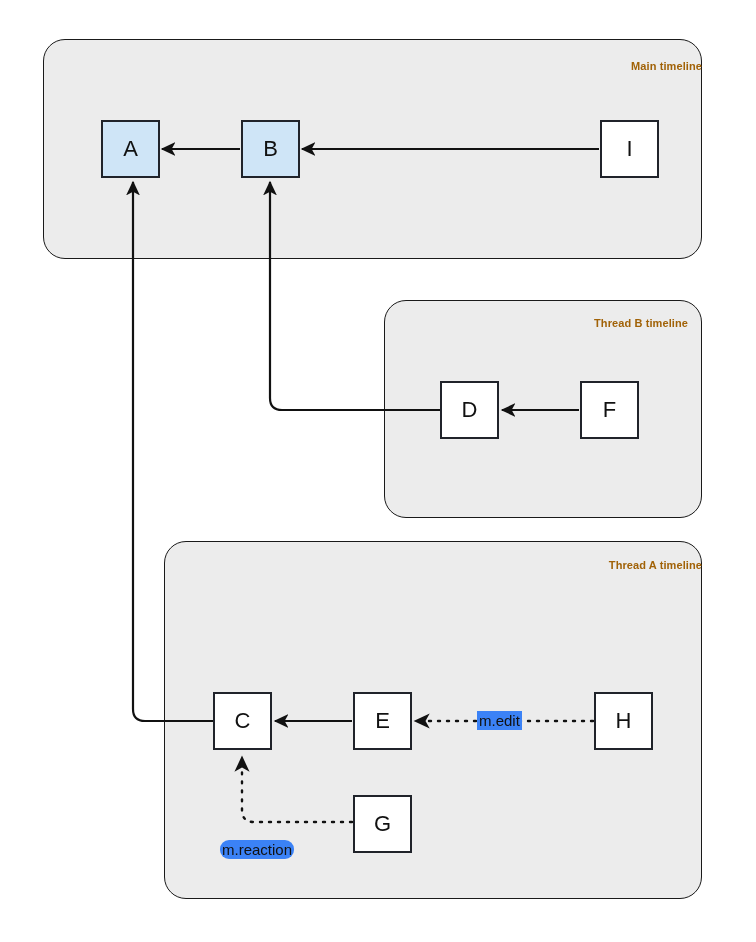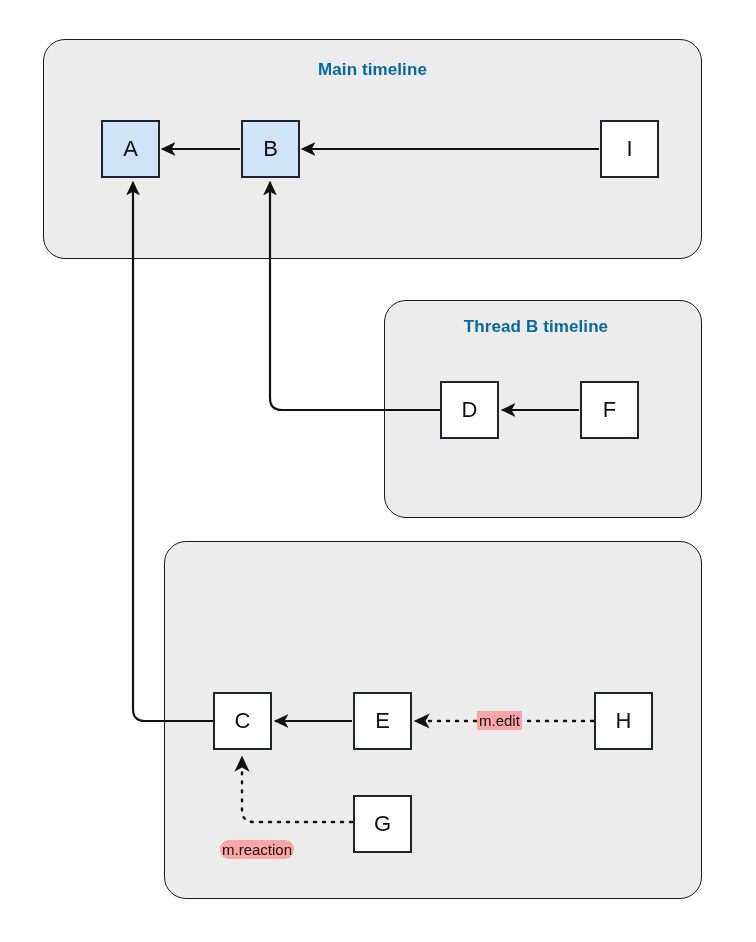--- a/index.html
+++ b/index.html
@@ -28,24 +28,24 @@
     position: absolute;
     background: #ececec;
     border: 1.6px solid #1a1a1a;
     border-radius: 22px;
     box-sizing: border-box;
   }
   .container-title {
     position: absolute;
     left: 0;
     right: 0;
-    text-align: center;
-    font-size: 17px;
+    text-align: right;
+    font-size: 11px;
     font-weight: bold;
-    color: #0369a1;
+    color: #a16207;
     letter-spacing: 0.1px;
   }
   .node {
     position: absolute;
     width: 59px;
     height: 58px;
     box-sizing: border-box;
     border: 2px solid #20232a;
     background: #ffffff;
     display: flex;
@@ -53,41 +53,42 @@
     justify-content: center;
     font-size: 22px;
     color: #111111;
     line-height: 1;
   }
   .node.blue {
     background: #cfe5f7;
   }
   .edge-label {
     position: absolute;
-    background: #fca5a5;
+    background: #3b82f6;
     font-size: 15px;
     color: #111111;
     padding: 1px 2px;
     white-space: nowrap;
     line-height: 1.15;
     text-align: center;
   }
 </style>
 </head>
 <body>
 
 <div id="canvas">
 
   <div class="container-box" style="left:43px; top:39px; width:659px; height:220px;"></div>
   <div class="container-title" style="left:43px; width:659px; top:60px;">Main timeline</div>
 
   <div class="container-box" style="left:384px; top:300px; width:318px; height:218px;"></div>
   <div class="container-title" style="left:384px; width:304px; top:317px;">Thread B timeline</div>
 
   <div class="container-box" style="left:164px; top:541px; width:538px; height:358px;"></div>
+  <div class="container-title" style="left:164px; width:538px; top:559px;">Thread A timeline</div>
 
   <svg id="edge-layer" viewBox="0 0 756 942" width="756" height="942" xmlns="http://www.w3.org/2000/svg">
     <defs>
       <marker id="arrow" viewBox="0 0 12 12" refX="10.5" refY="6" markerWidth="7" markerHeight="7" orient="auto-start-reverse">
         <path d="M 0 0.6 L 11.5 6 L 0 11.4 L 3 6 Z" fill="#111111"></path>
       </marker>
     </defs>
 
     <line x1="240" y1="149" x2="162" y2="149" stroke="#111111" stroke-width="2.2" marker-end="url(#arrow)"></line>
 

